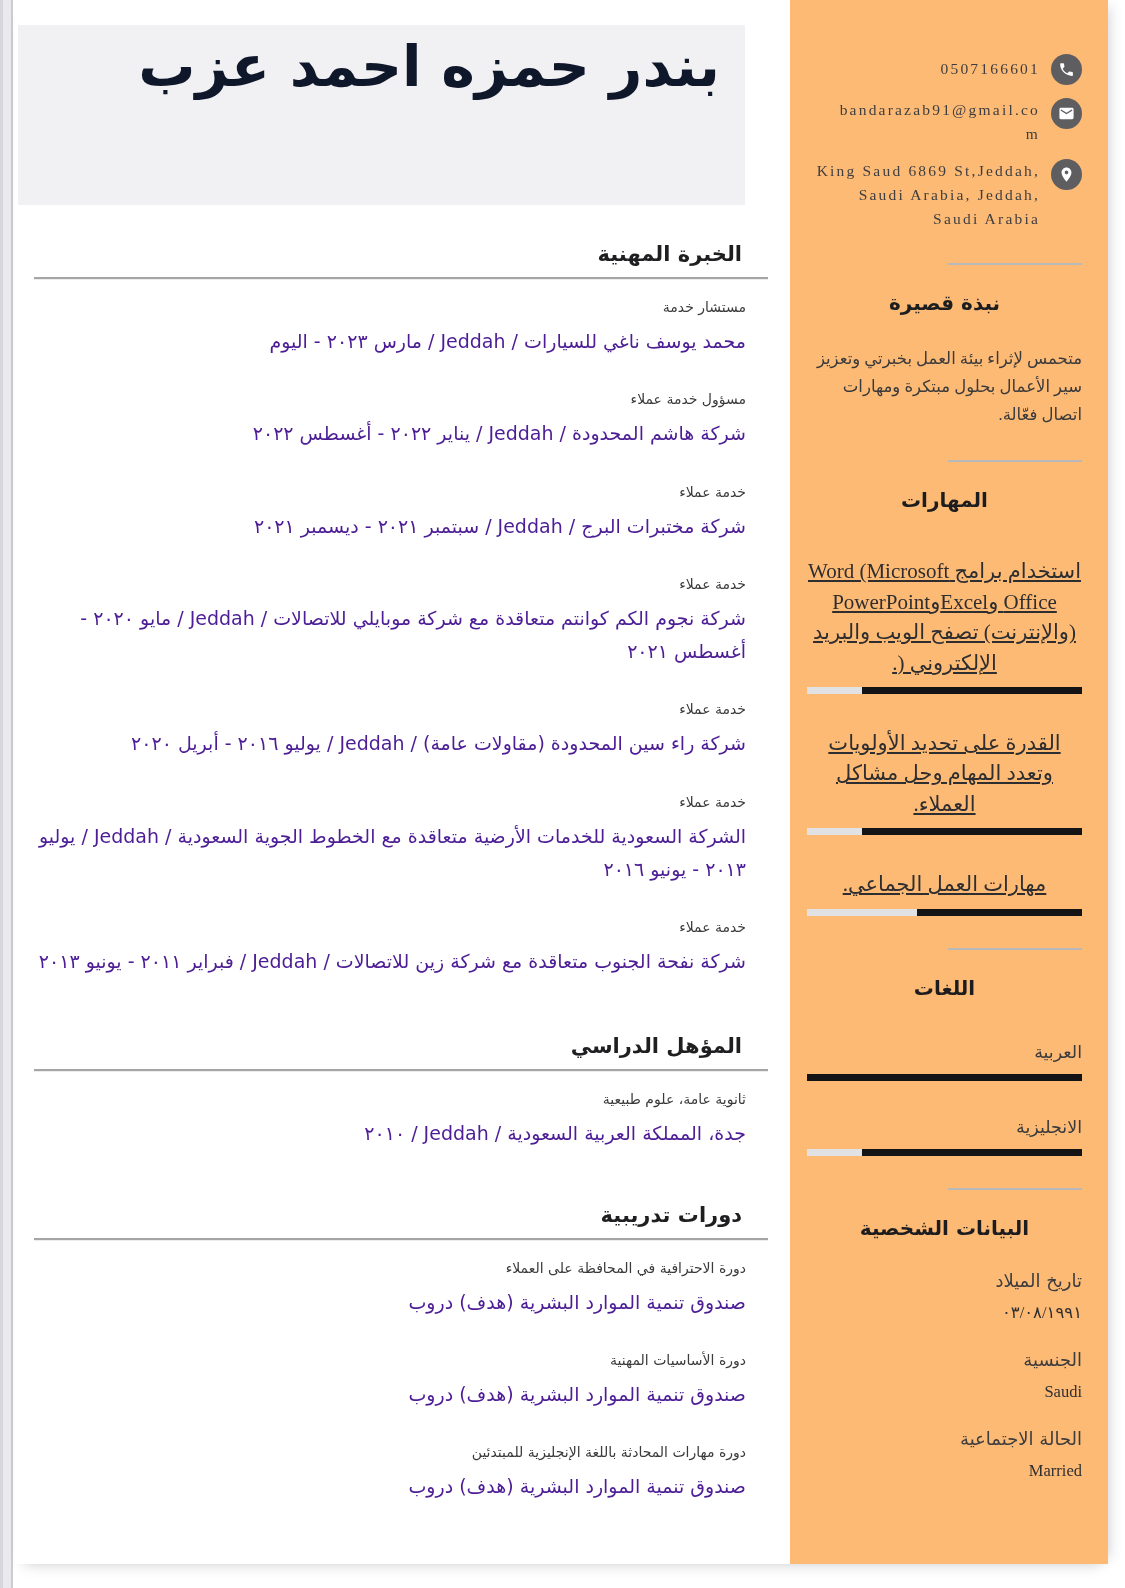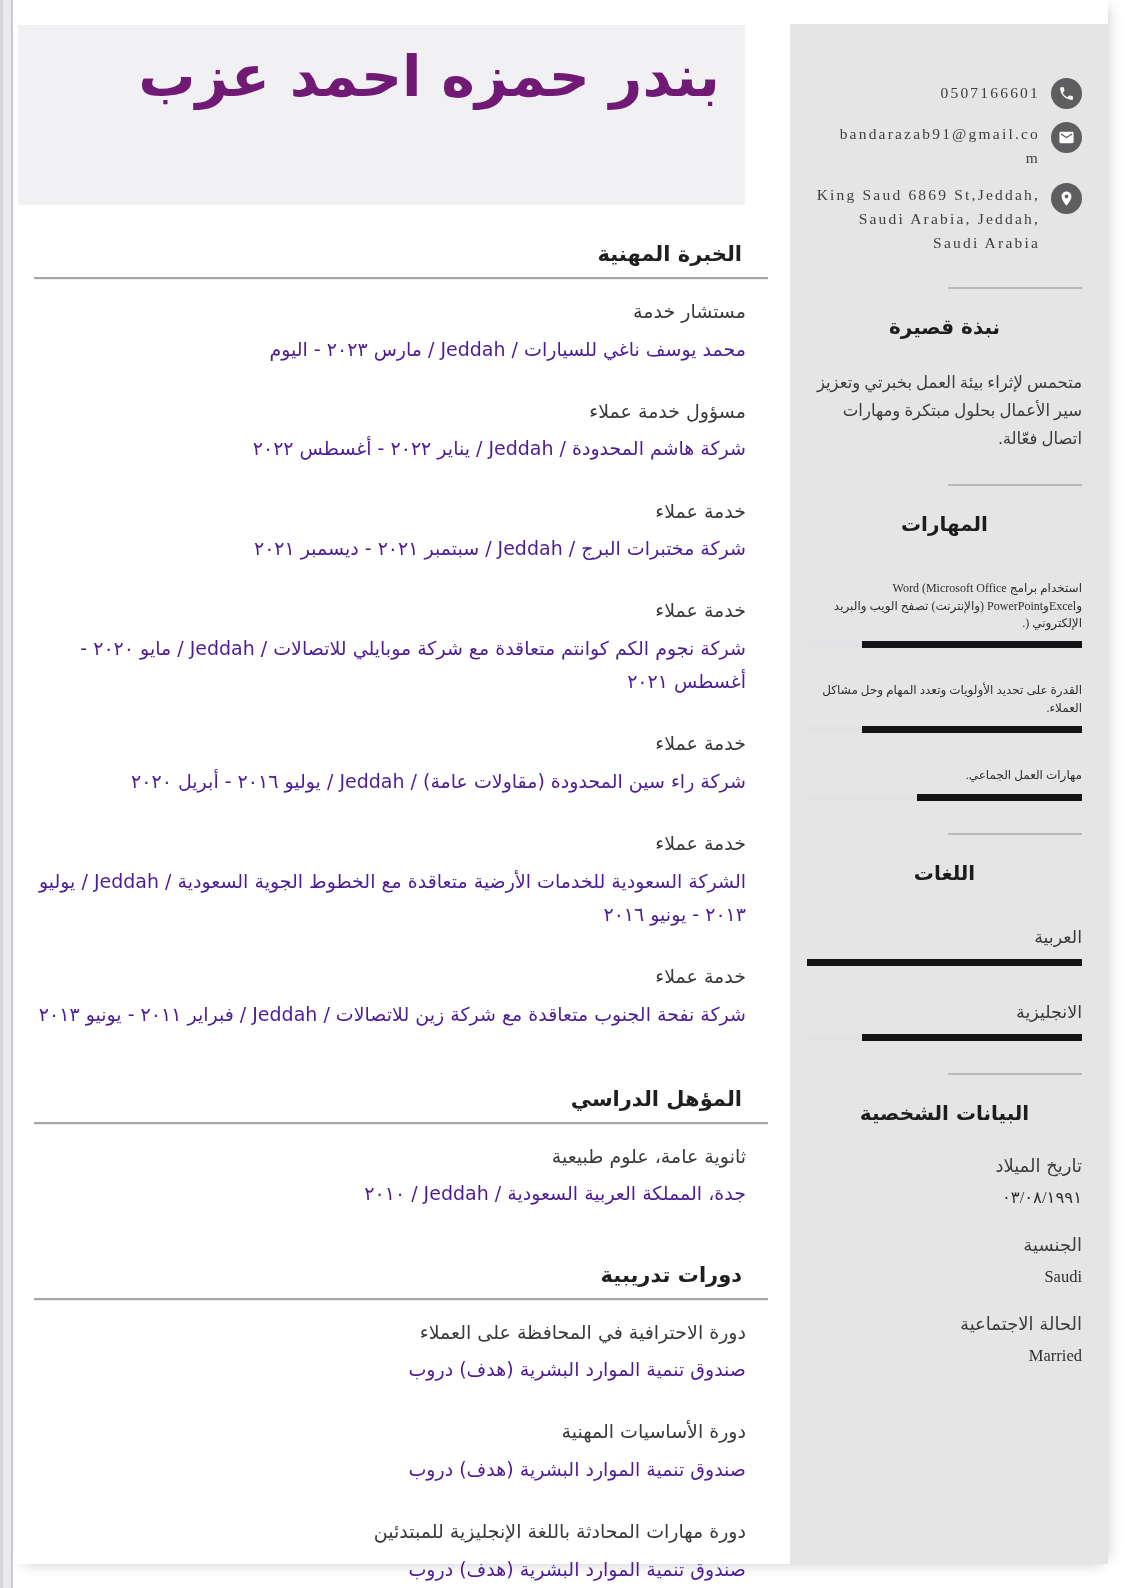--- a/index.html
+++ b/index.html
@@ -5,67 +5,67 @@
   html,body{margin:0;padding:0;background:#ffffff;}
   .canvas{position:relative;width:1125px;height:1588px;overflow:hidden;background:#ffffff;
           font-family:"DejaVu Sans",sans-serif;}
   
   .outer-left-strip{position:absolute;left:0;top:0;bottom:0;width:13px;background:#e9e9ee;
           border-left:3px solid #d6d6dd;border-right:2px solid #cccccf;box-sizing:border-box;}
   
   .page{position:absolute;left:15px;top:0;width:1093px;height:1564px;background:#ffffff;
         box-shadow:8px 0 12px -6px rgba(70,70,85,.20), 0 10px 12px -8px rgba(70,70,85,.18);}
   
-  .sidebar{position:absolute;right:0;top:0;bottom:0;width:318px;background:#e5e5e5;
-           box-sizing:border-box;padding:0 26px 0 17px;margin-top:24px;}
+  .sidebar{position:absolute;right:0;top:0;bottom:0;width:318px;background:#fdba74;
+           box-sizing:border-box;padding:0 26px 0 17px;}
   .contact{padding-top:54px;direction:ltr;}
   .c-row{display:flex;align-items:flex-start;justify-content:flex-end;margin-bottom:13px;}
   .c-row.center{align-items:center;}
   .c-txt{font-family:"Liberation Serif","DejaVu Serif","DejaVu Sans",serif;font-size:15.5px;
          letter-spacing:2.2px;color:#3e3e40;text-align:right;line-height:1.55;}
   .c-txt.wrapmail{width:210px;word-break:break-all;}
   .c-txt.wrapaddr{width:228px;}
   .c-ico{flex:0 0 auto;width:31px;height:31px;border-radius:50%;background:#5e5e61;margin-left:11px;
          display:flex;align-items:center;justify-content:center;}
   .c-ico svg{width:17px;height:17px;fill:#ffffff;}
   .sdivider{width:134px;height:2px;background:#b9b9bc;margin:32px 0 0 auto;}
   .side-h{direction:rtl;text-align:center;font-size:20px;font-weight:bold;color:#1d1d1f;
           margin:26px 0 0 0;}
   .summary{direction:rtl;text-align:right;font-family:"Liberation Serif","DejaVu Serif","DejaVu Sans",serif;
            font-size:16.5px;color:#3a3a3c;line-height:1.68;margin-top:30px;}
   .skill-item{direction:rtl;margin-top:34px;}
   .skill-item:first-child{margin-top:44px;}
-  .skill-label{text-align:right;font-family:"Liberation Serif","DejaVu Serif","DejaVu Sans",serif;
-           font-size:12px;color:#2e2e30;line-height:1.45;}
+  .skill-label{text-align:center;font-family:"Liberation Serif","DejaVu Serif","DejaVu Sans",serif;
+           font-size:21px;color:#2e2e30;line-height:1.45;text-decoration:underline;}
   .bar-track{margin-top:9px;width:100%;height:7px;background:#e2e2e4;direction:rtl;}
   .bar-fill{height:100%;background:#141416;}
   .lang-item{direction:rtl;margin-top:36px;}
   .lang-item:first-child{margin-top:42px;}
   .lang-label{font-size:17.5px;color:#3b3b3d;}
   .lang-item .bar-track{margin-top:12px;}
   .personal-row{direction:rtl;margin-top:26px;}
   .personal-row:first-child{margin-top:30px;}
   .personal-label{text-align:right;font-size:18px;color:#3c3c3e;}
   .personal-value{text-align:right;font-family:"Liberation Serif","DejaVu Serif","DejaVu Sans",serif;
            font-size:16.5px;color:#2f2f31;margin-top:12px;}
   
   .name-block{position:absolute;left:3px;top:25px;width:727px;height:180px;background:#f1f1f3;}
-  .name-text{direction:rtl;text-align:right;padding:16px 25px 0 20px;font-size:57px;line-height:1.26;
-           font-weight:bold;color:#701a75;}
+  .name-text{direction:rtl;text-align:right;padding:6px 25px 0 20px;font-size:57px;line-height:1.26;
+           font-weight:bold;color:#0f172a;}
   .main{position:absolute;left:19px;top:0;width:734px;}
   .section{margin:0;}
   .sec-h{direction:rtl;text-align:right;font-size:21px;font-weight:bold;color:#1f1f21;
          padding-left:0;padding-right:22px;margin:4px;}
   .sec-rule{height:2px;background:#a5a5a8;margin-top:11px;box-shadow:0 1px 0 rgba(0,0,0,0.07);}
   .sec-exp{padding-top:238px;}
   .sec-edu{margin-top:56px;}
   .sec-crs{margin-top:52px;}
   .items{padding:18px 22px 0 0;direction:rtl;}
   .exp-item,.course-item,.edu-item{margin-bottom:31px;text-align:right;}
-  .exp-role,.course-title,.edu-degree{font-size:19px;color:#3a3a3c;line-height:1.5;}
+  .exp-role,.course-title,.edu-degree{font-size:14px;color:#3a3a3c;line-height:1.5;}
   .exp-details,.course-provider,.edu-details{font-size:19px;color:#4c1d95;line-height:1.75;margin-top:7px;}
 </style>
 </head>
 <body>
 
 <div class="canvas">
   <div class="outer-left-strip"></div>
 
   <div class="page">
 

